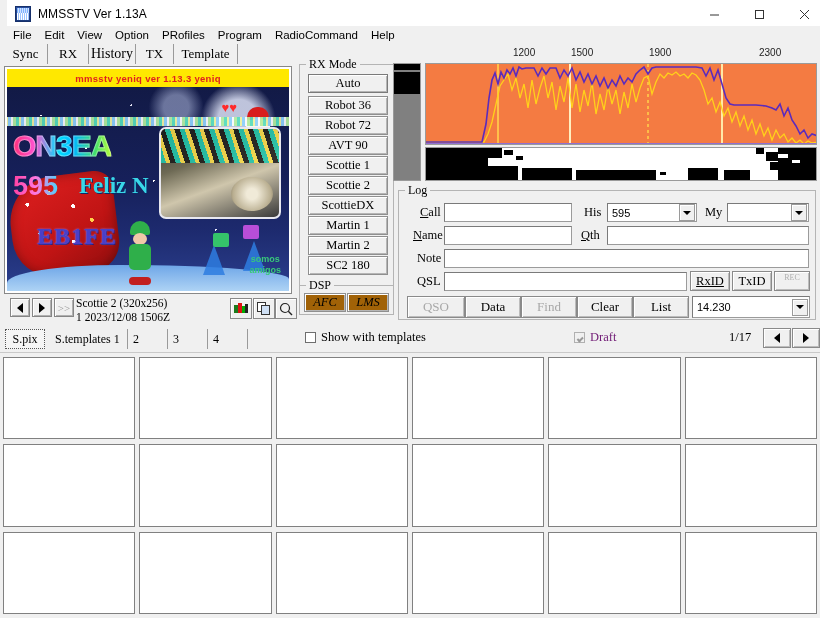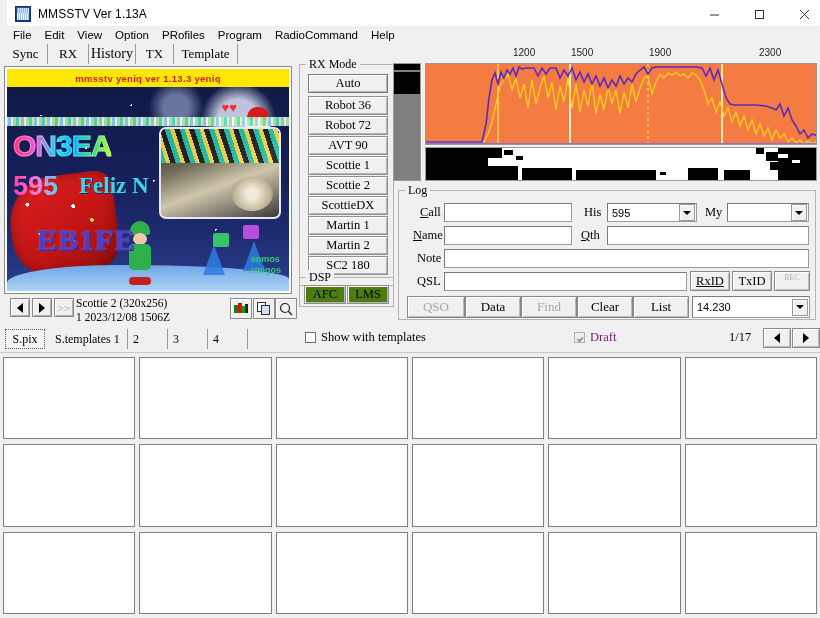--- a/index.html
+++ b/index.html
@@ -122,21 +122,21 @@
     background: linear-gradient(90deg,#ff3fa0,#ff77e0,#46d7ff);
     -webkit-background-clip: text; background-clip: text; color: transparent;
   }
   .feliz {
     position: absolute; left: 72px; top: 86px;
     font-family: "Liberation Serif", serif; font-size: 23px; font-weight: bold;
     color: #39d7e8; text-shadow: 1px 1px 0 #0b2a66;
   }
   .call-eb1fe {
     position: absolute; left: 30px; top: 136px;
-    font-family: "Liberation Serif", serif; font-size: 30px; font-weight: bold;
+    font-family: "Liberation Serif", serif; font-size: 24px; font-weight: bold;
     color: #4a3fc8; text-shadow: 0 0 2px #8f86ff, 1px 1px 0 #1b1470;
     letter-spacing: 1px;
   }
   .somos {
     position: absolute; right: 8px; bottom: 16px;
     font-family: "Liberation Sans", sans-serif; font-size: 9px; font-weight: bold;
     color: #38c97a; line-height: 1.15; text-align: center;
   }
   .inset-photo {
     position: absolute; left: 152px; top: 40px; width: 122px; height: 92px;
@@ -233,24 +233,24 @@
     background: #f0f0f0; border: 1px solid #8f8f8f;
     box-shadow: inset 1px 1px 0 #ffffff, inset -1px -1px 0 #b5b5b5;
     display: flex; align-items: center; justify-content: center;
     font-family: "Liberation Serif", serif; font-size: 12.5px;
   }
   .modebtn.auto { border: 1px solid #7a7a7a; }
 
   
   .dspbtn {
     position: absolute; width: 42px; height: 19px;
-    background: #4d7c0f; border: 1px solid #8f8f8f;
+    background: #a16207; border: 1px solid #8f8f8f;
     box-shadow: inset 1px 1px 0 #fff, inset -1px -1px 0 #b5b5b5;
     display: flex; align-items: center; justify-content: center;
-    font-family: "Liberation Serif", serif; font-size: 12.5px;
+    font-family: "Liberation Serif", serif; font-size: 12.5px; font-style: italic;
   }
 
   
   .scale {
     position: absolute; left: 425px; top: 46px; width: 392px; height: 16px;
     font-family: "Liberation Sans", sans-serif; font-size: 10px; color: #222;
   }
   .scale span { position: absolute; top: 1px; }
   .spec-wrap {
     position: absolute; left: 425px; top: 63px; width: 392px; height: 82px;
@@ -476,21 +476,21 @@
     <div class="modebtn" style="top:51px;">Robot 72</div>
     <div class="modebtn" style="top:71px;">AVT 90</div>
     <div class="modebtn" style="top:91px;">Scottie 1</div>
     <div class="modebtn" style="top:111px;">Scottie 2</div>
     <div class="modebtn" style="top:131px;">ScottieDX</div>
     <div class="modebtn" style="top:151px;">Martin 1</div>
     <div class="modebtn" style="top:171px;">Martin 2</div>
     <div class="modebtn" style="top:191px;">SC2 180</div>
   </div>
 
-  <div class="group" style="left:299px;top:277px;width:95px;height:30px;">
+  <div class="group" style="left:299px;top:285px;width:95px;height:30px;">
     <div class="legend">DSP</div>
     <div class="dspbtn" style="left:4px;top:7px;">AFC</div>
     <div class="dspbtn" style="left:47px;top:7px;">LMS</div>
   </div>
 
   <div class="scale">
     <span style="left:88px;">1200</span>
     <span style="left:146px;">1500</span>
     <span style="left:224px;">1900</span>
     <span style="left:298px;margin-left:36px;">2300</span>

